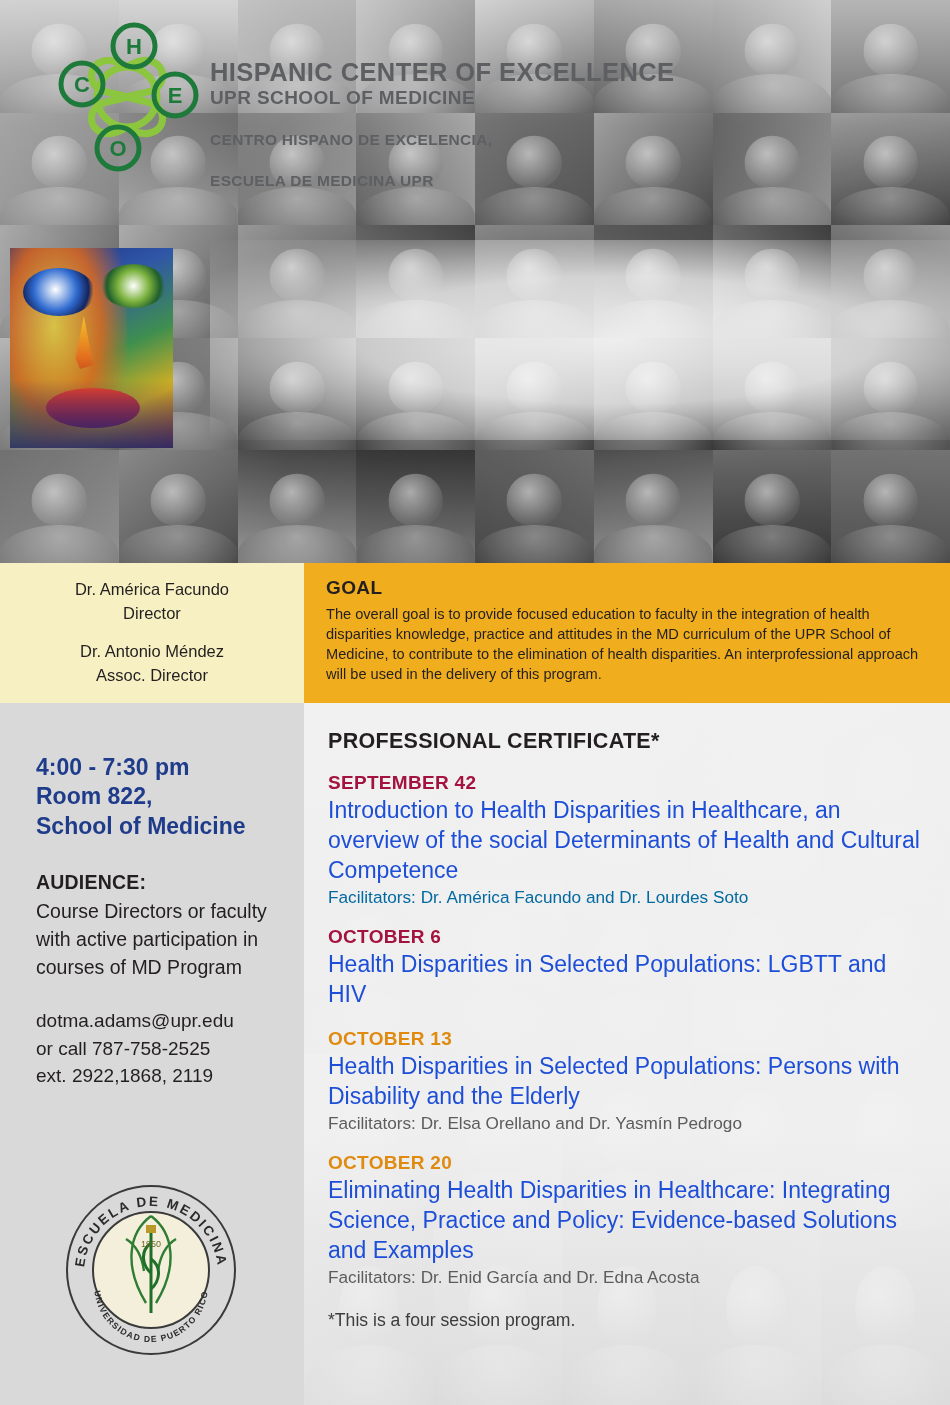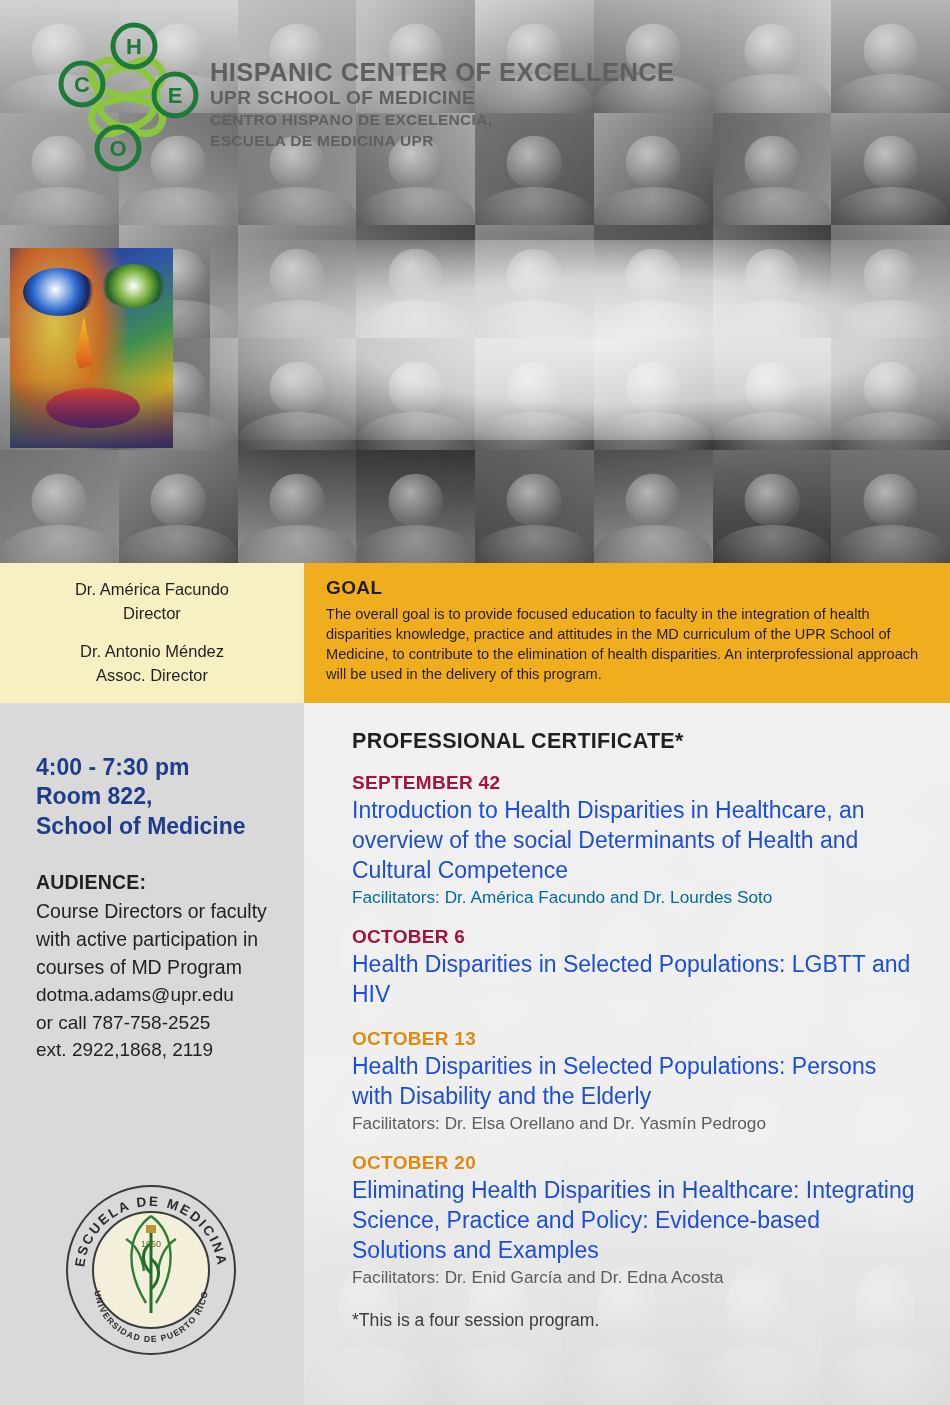--- a/index.html
+++ b/index.html
@@ -105,21 +105,21 @@
     letter-spacing: .4px;
     line-height: 1.2;
     white-space: nowrap;
   }
   .logo-l3 {
     color: #5e5f62;
     font-size: 15.5px;
     font-weight: bold;
     letter-spacing: .3px;
     line-height: 1.35;
-    margin-top: 0;
+    margin-top: 20px;
     white-space: nowrap;
   }
 
   
   .artwork {
     position: absolute;
     left: 10px; top: 248px;
     width: 163px; height: 200px;
     overflow: hidden;
     background: #2b2f6b;
@@ -223,34 +223,34 @@
   }
   .time-block {
     color: #1f3c8b;
     font-weight: bold;
     font-size: 23px;
     line-height: 1.28;
     margin-bottom: 30px;
   }
   .sec-h { font-weight: bold; font-size: 19.5px; letter-spacing: .2px; margin-bottom: 4px; }
   .sec-p { font-size: 19.5px; line-height: 1.42; }
-  .aud { }
+  .aud { margin-bottom: 26px; }
   .reg .sec-p { font-size: 19px; line-height: 1.44; }
 
   
   .seal {
     position: absolute;
     left: 62px; bottom: 46px;
     width: 178px; height: 178px;
   }
 
   
   .rcol {
     position: absolute; left: 304px; top: 0; width: 646px; height: 702px;
-    padding: 20px 30px 0 48px;
+    padding: 20px 30px 0 24px;
     color: #231f20;
   }
   .cert-h {
     font-weight: bold;
     font-size: 21.5px;
     letter-spacing: .3px;
     margin: 6px 0 18px 0;
   }
   .session { margin-bottom: 18px; }
   .s-date { font-weight: bold; font-size: 19px; letter-spacing: .3px; margin-bottom: 2px; }

